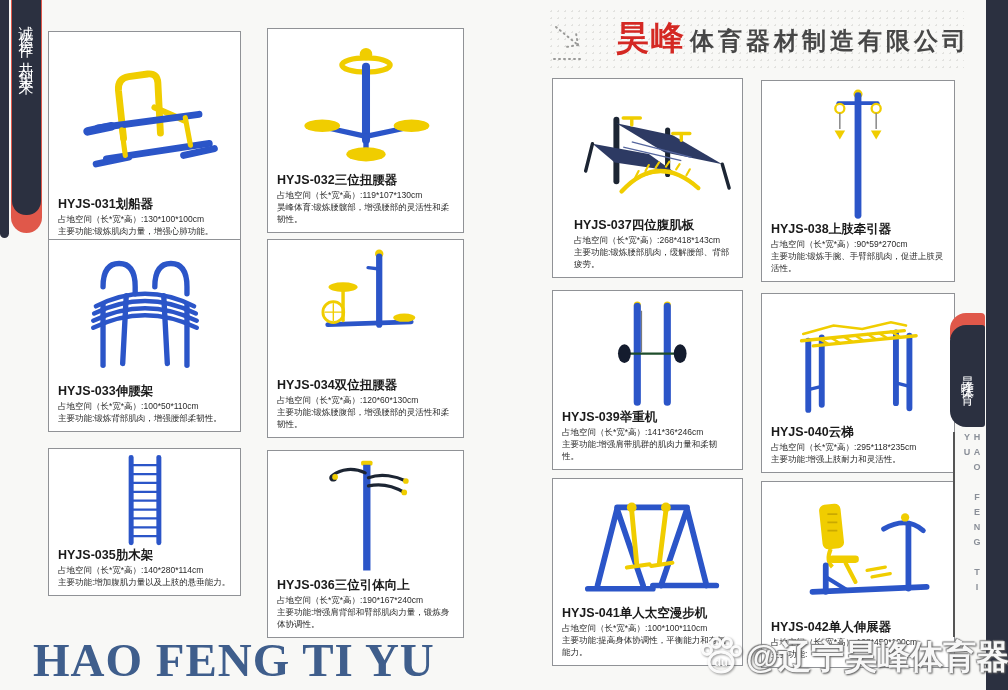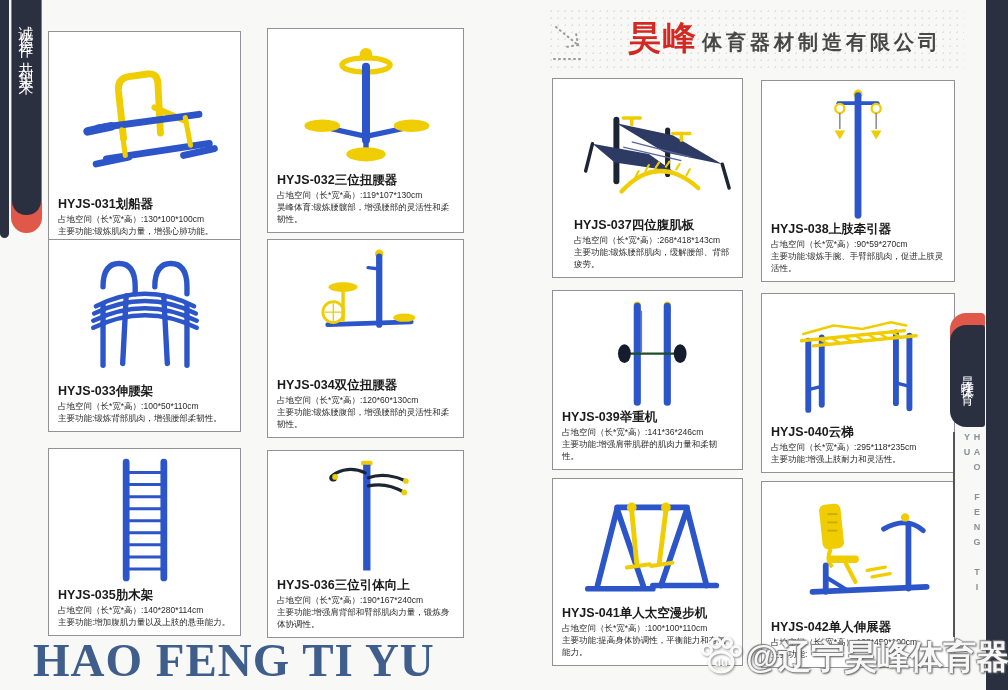--- a/index.html
+++ b/index.html
@@ -25,23 +25,23 @@
   .rb-en{left:953px;top:432px;height:205px;border-left:2px solid #555;padding-left:7px;
          display:flex;align-items:flex-start;}
   .v-en{writing-mode:vertical-rl;text-orientation:upright;font-size:9px;color:#8a8f98;
         letter-spacing:5px;font-weight:bold;}
 
   
   .hdr{left:548px;top:8px;width:416px;height:60px;
        background-image:radial-gradient(#e2e2df 1px,transparent 1px);background-size:7px 7px;
        display:flex;align-items:center;}
   .hdr-arrow{margin:10px 6px 0 4px;flex:0 0 auto;}
-  .hdr-text{display:flex;align-items:baseline;margin-left:28px;white-space:nowrap;text-align:right;}
+  .hdr-text{display:flex;align-items:baseline;margin-left:16px;white-space:nowrap;text-align:right;}
   .brand{font-size:33px;font-weight:bold;color:#d42823;letter-spacing:2px;}
-  .company{font-size:20px;font-weight:600;color:#474747;letter-spacing:4px;margin-left:4px;}
+  .company{font-size:24px;font-weight:600;color:#474747;letter-spacing:4px;margin-left:4px;}
 
   
   .card{position:absolute;background:#fff;border:1px solid #909296;box-sizing:border-box;
         display:flex;flex-direction:column;}
   .card-img{flex:1 1 auto;display:flex;align-items:center;justify-content:center;
             overflow:hidden;padding:4px 4px 0 4px;min-height:0;}
   .card-img svg{max-width:96%;max-height:100%;}
   .card-text{flex:0 0 auto;padding:0 9px 6px 9px;}
   .p-title{font-size:12.5px;font-weight:bold;color:#1a1a1a;margin-bottom:1px;}
   .p-line{font-size:8.5px;color:#2a2a2a;line-height:1.4;}
@@ -166,21 +166,21 @@
       <ellipse cx="140" cy="106" rx="16" ry="6" fill="#f0cd00"></ellipse>
     </svg>
   </div>
   <div class="card-text">
     <div class="p-title">HYJS-034双位扭腰器</div>
     <div class="p-line">占地空间（长*宽*高）:120*60*130cm</div>
     <div class="p-line">主要功能:锻炼腰腹部，增强腰部的灵活性和柔韧性。</div>
   </div>
 </div>
 
-<div class="card" style="left:48px;top:448px;width:193px;height:188px;">
+<div class="card" style="left:48px;top:448px;width:193px;height:148px;">
   <div class="card-img">
     <svg width="120" height="128" viewBox="0 0 150 170">
       <g fill="none" stroke="#2b55c8" stroke-linecap="round">
         <path d="M50 8 L50 162" stroke-width="9"></path>
         <path d="M100 8 L100 162" stroke-width="9"></path>
         <path d="M50 22 L100 22" stroke-width="4"></path>
         <path d="M50 38 L100 38" stroke-width="4"></path>
         <path d="M50 54 L100 54" stroke-width="4"></path>
         <path d="M50 70 L100 70" stroke-width="4"></path>
         <path d="M50 86 L100 86" stroke-width="4"></path>

